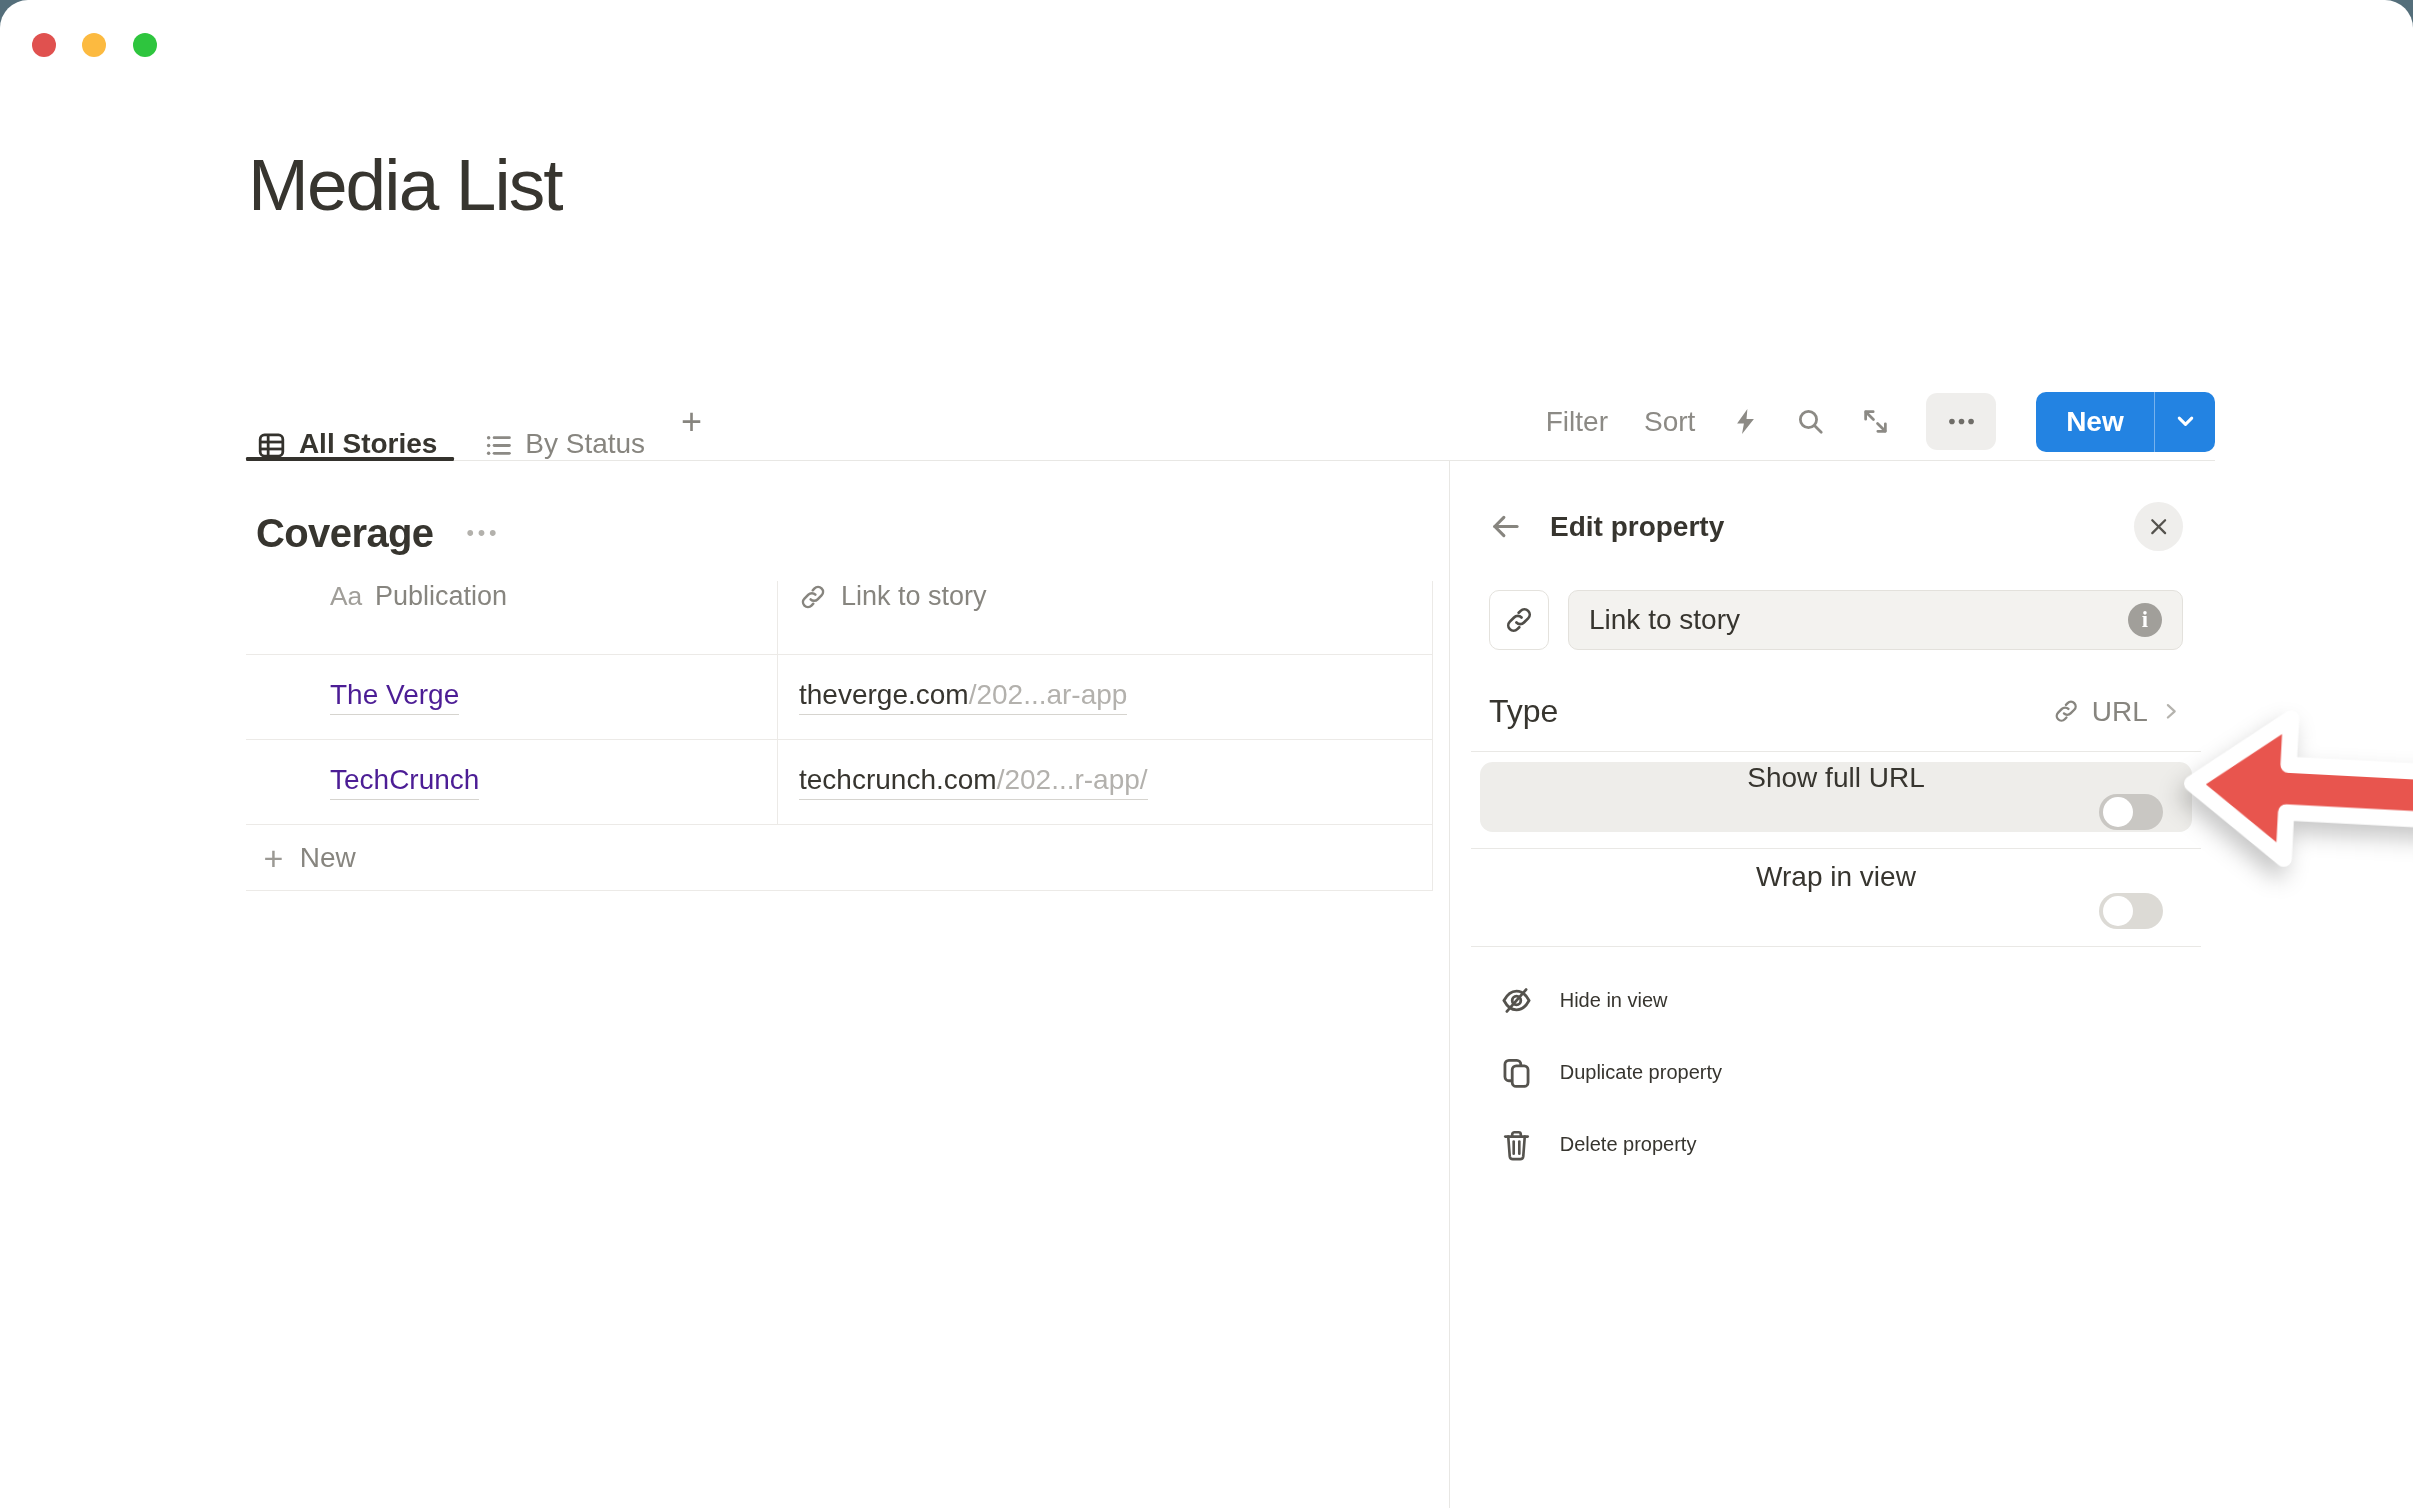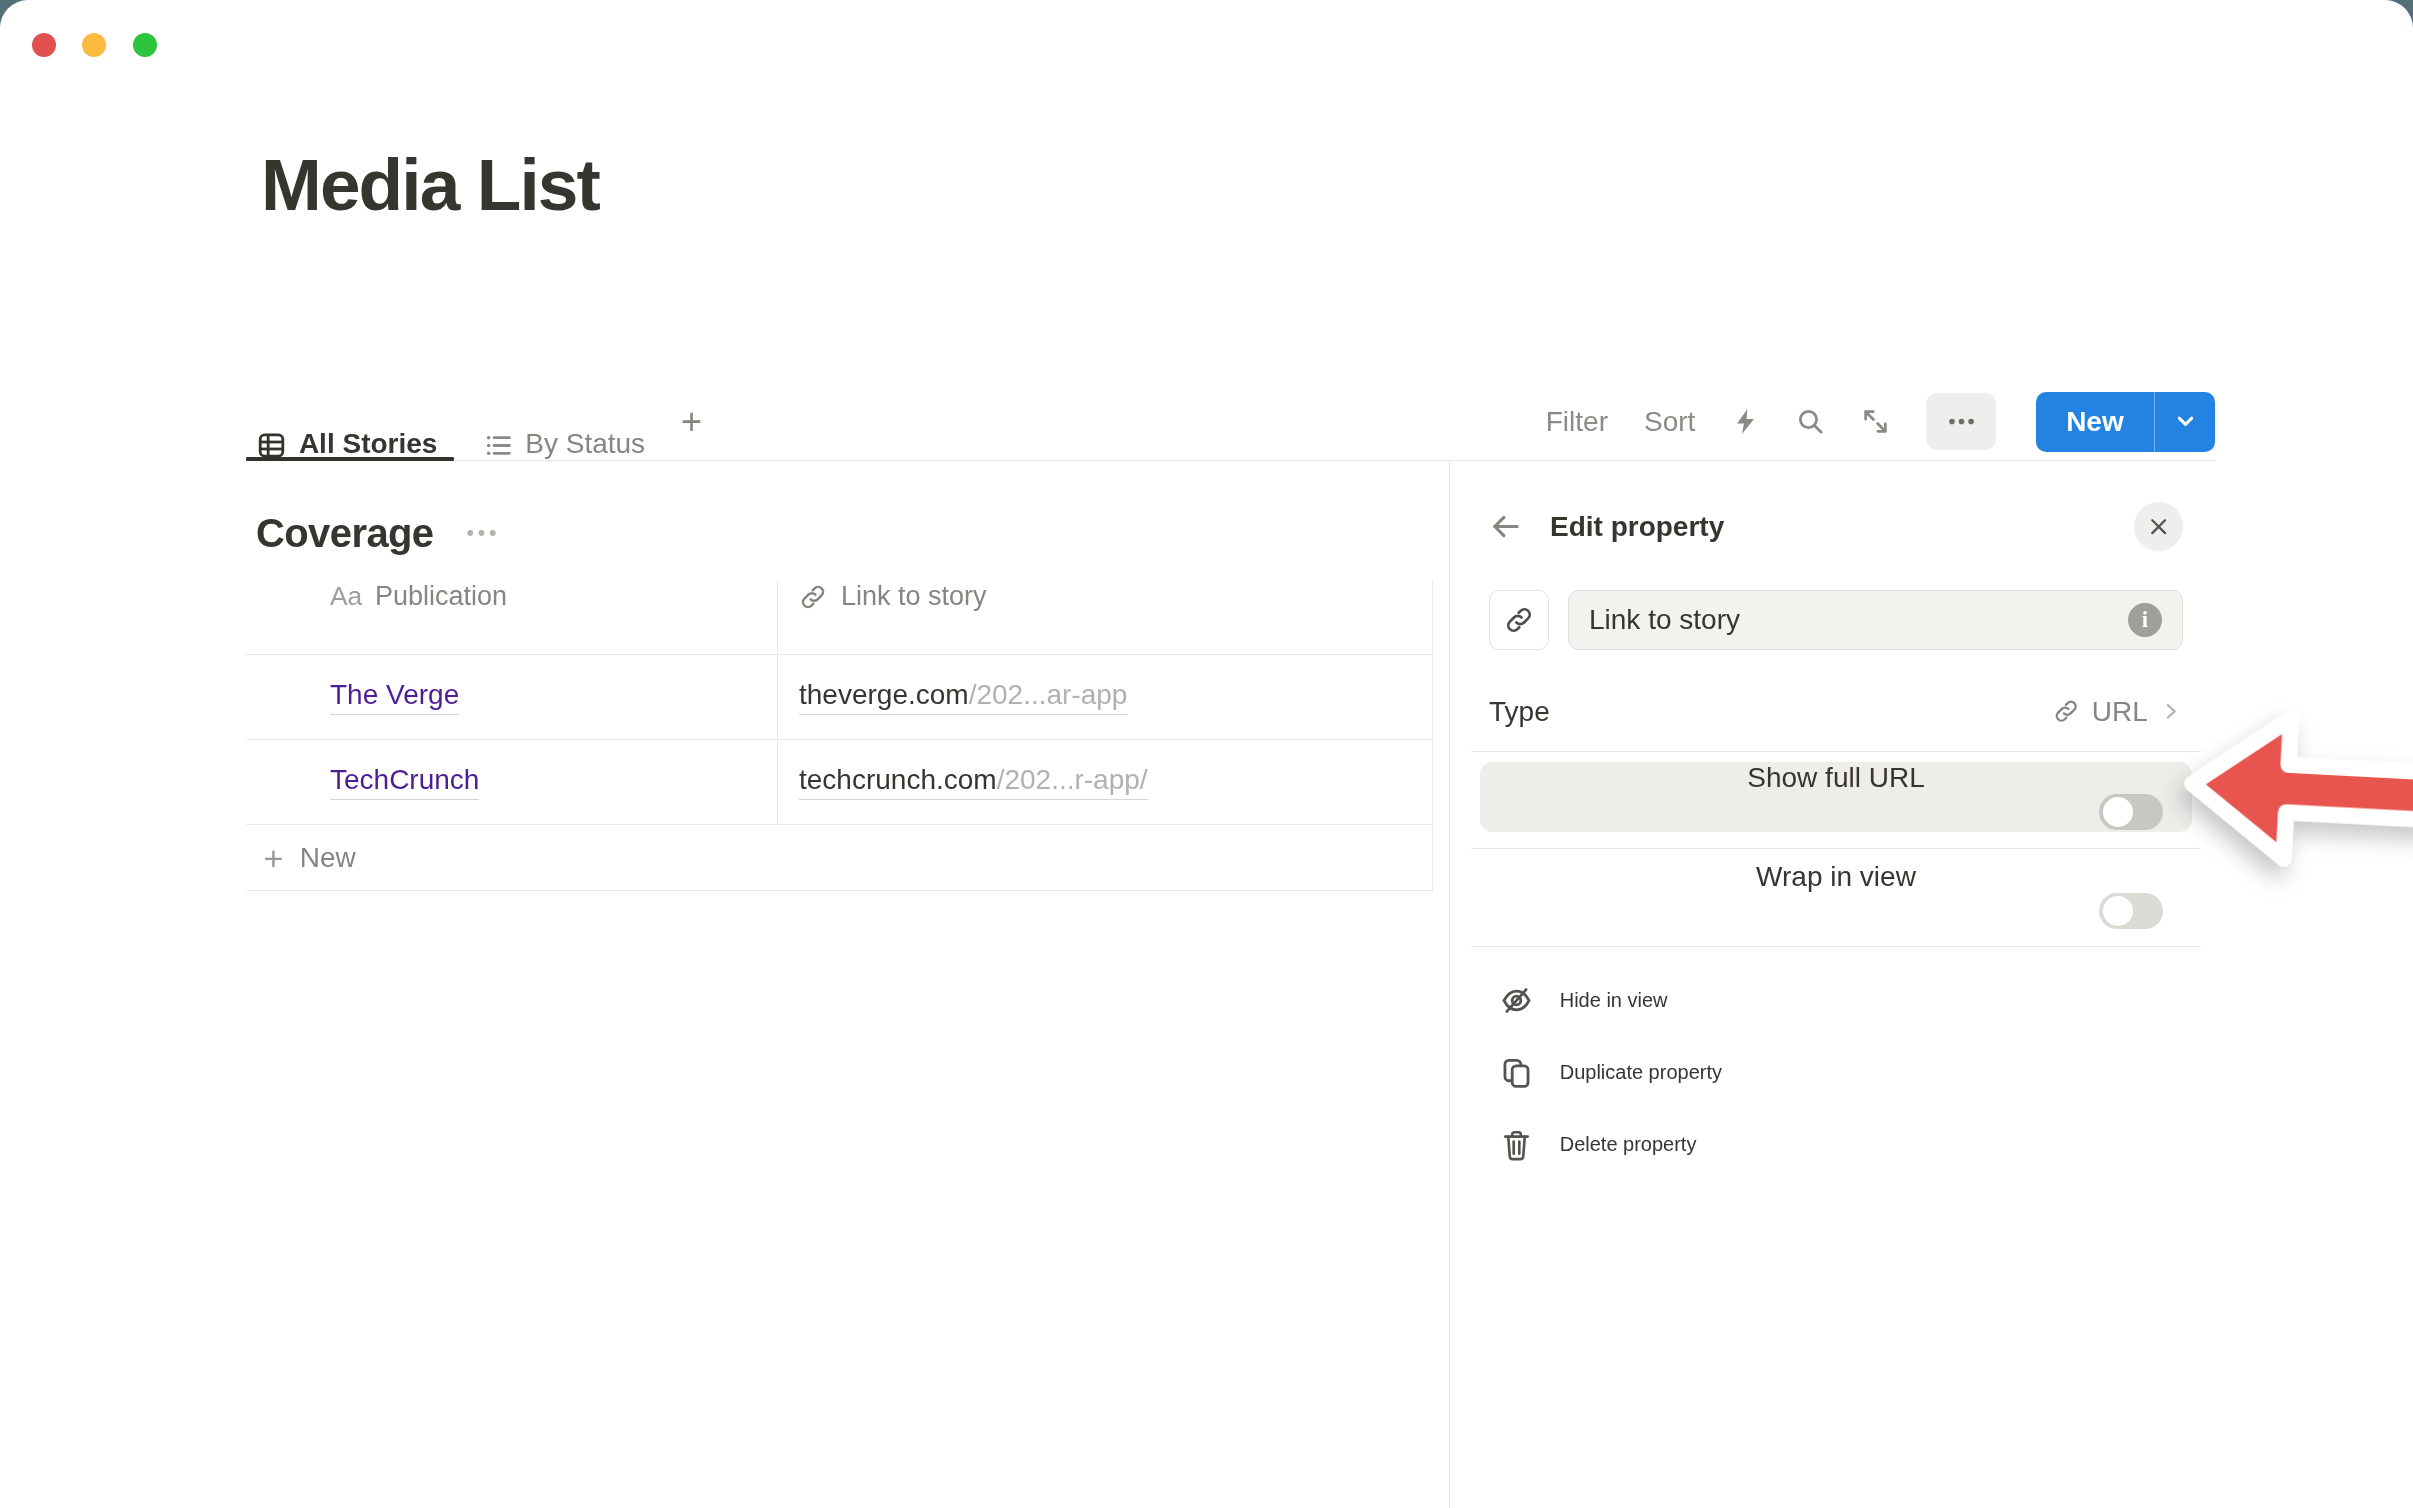--- a/index.html
+++ b/index.html
@@ -15,22 +15,22 @@
     position:absolute;inset:0;
     background:#ffffff;
     border-radius:28px 28px 0 0;
     overflow:hidden;
   }
   
   .lights{position:absolute;top:33px;left:32px;display:flex;gap:26.4px;}
   .light{width:24px;height:24px;border-radius:50%;}
   
   .page-title{
-    position:absolute;left:261px;top:143px;
-    font-size:73px;font-weight:700;letter-spacing:-1.9px;color:#37352f;
+    position:absolute;left:248px;top:143px;
+    font-size:73px;font-weight:400;letter-spacing:-1.9px;color:#37352f;
   }
   
   .viewbar{
     position:absolute;left:246px;top:383px;width:1969px;height:78px;
     display:flex;align-items:center;
     border-bottom:1.3px solid #e8e7e4;
     box-sizing:border-box;
   }
   .tab{position:relative;height:100%;display:flex;align-items:flex-end;gap:12.6px;font-size:28px;}
   .tab.active{font-weight:700;color:#37352f;padding:0 16.3px 0 11.3px;}
@@ -98,21 +98,21 @@
   .name-input input{
     border:none;background:transparent;outline:none;flex:1;
     font-family:"Liberation Sans",sans-serif;font-size:28px;color:#37352f;padding:0;
   }
   .info-badge{
     width:34px;height:34px;border-radius:50%;background:#a19f9a;color:#ffffff;flex:none;
     display:flex;align-items:center;justify-content:center;
     font-family:"Liberation Serif",serif;font-size:22.6px;font-weight:700;
   }
   .type-row{display:flex;align-items:center;margin-top:35px;height:53px;}
-  .type-label{font-size:28px;color:#37352f;}
+  .type-label{font-size:32px;color:#37352f;}
   .type-right{margin-left:auto;display:flex;align-items:center;gap:12.6px;color:#87857f;}
   .type-value{font-size:28px;}
   .chev-right{color:#b5b3ae;display:flex;align-items:center;}
   .p-divider{height:1.3px;background:#e9e8e5;margin:12.6px -17.6px 0 -17.6px;}
   .toggle-row{
     display:flex;align-items:center;height:70px;box-sizing:border-box;
     padding:0 29px;margin:0 -8.8px;flex-direction:column;
   }
   .toggle-row.highlight{background:#eeedea;border-radius:12.6px;margin-top:10px;}
   .toggle-row .t-label{font-size:28px;color:#37352f;}

